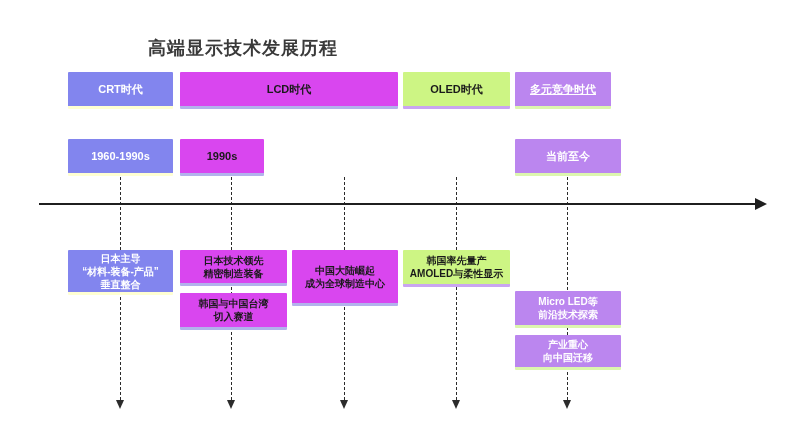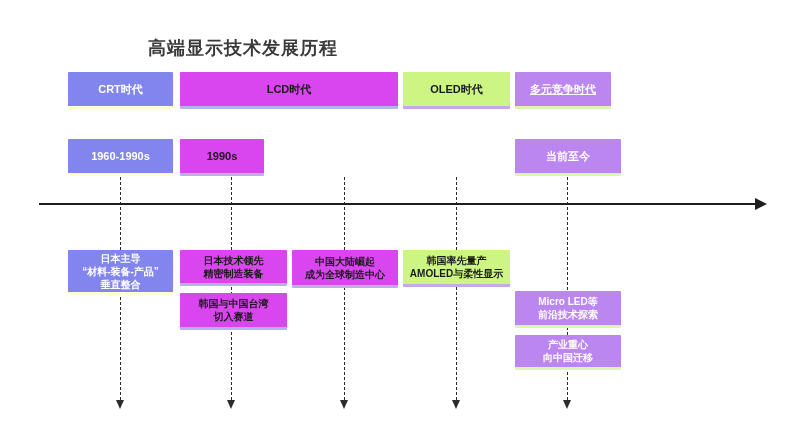--- a/index.html
+++ b/index.html
@@ -117,21 +117,21 @@
 
   <div class="box yellow note" style="left:180px; top:250px; width:107px; height:36px;">
     <span>日本技术领先
 精密制造装备</span>
   </div>
   <div class="box yellow note" style="left:180px; top:293px; width:107px; height:37px;">
     <span>韩国与中国台湾
 切入赛道</span>
   </div>
 
-  <div class="box yellow note" style="left:292px; top:250px; width:106px; height:38px;">
+  <div class="box yellow note" style="left:292px; top:250px; width:106px; height:56px;">
     <span>中国大陆崛起
 成为全球制造中心</span>
   </div>
 
   <div class="box green note" style="left:403px; top:250px; width:107px; height:37px;">
     <span>韩国率先量产
 AMOLED与柔性显示</span>
   </div>
 
   <div class="box violet note" style="left:515px; top:291px; width:106px; height:37px;">

